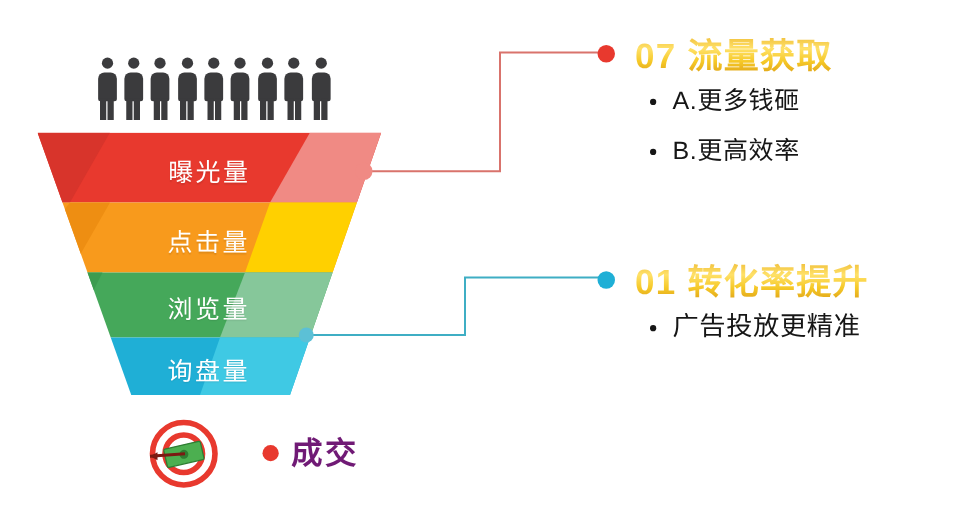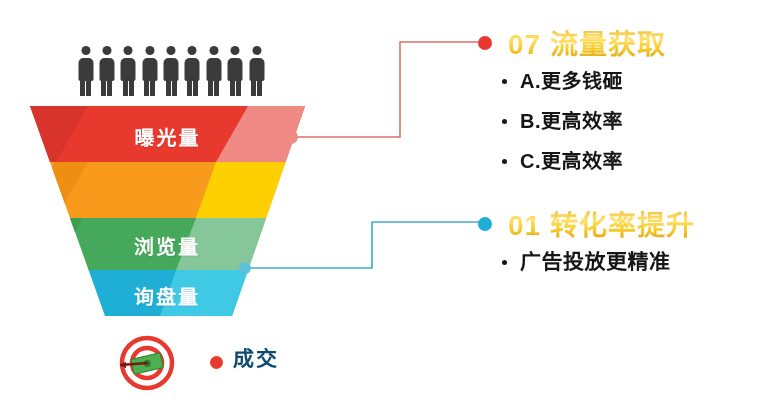--- a/index.html
+++ b/index.html
@@ -71,21 +71,21 @@
     width: 340px;
     height: 330px;
     pointer-events: none;
   }
   #funnel svg { display: block; }
 
   .funnel-label {
     position: absolute;
     color: #ffffff;
     font-size: 20px;
-    font-weight: 700;
+    font-weight: 400;
     letter-spacing: 2px;
     text-align: center;
     white-space: nowrap;
     text-shadow: 0 1px 1px rgba(0,0,0,.10);
   }
 
   
   #deal-group {
     position: absolute;
     left: 118px;
@@ -106,23 +106,23 @@
     top: 22px;
     width: 13px;
     height: 13px;
     border-radius: 50%;
     background: #E8392E;
   }
   #deal-text {
     position: absolute;
     left: 115px;
     top: 8px;
-    font-size: 21px;
+    font-size: 25px;
     font-weight: 700;
-    color: #0c4a6e;
+    color: #701a75;
     letter-spacing: 2px;
     white-space: nowrap;
   }
 
   
   #connectors {
     position: absolute;
     left: 0;
     top: 0;
     width: 777px;
@@ -156,26 +156,25 @@
     letter-spacing: 1px;
     color: #E8B520;
     background: linear-gradient(180deg, #E6A81C 0%, #FFE169 42%, #F6C928 68%, #D99A14 100%);
     -webkit-background-clip: text;
     background-clip: text;
     -webkit-text-fill-color: transparent;
   }
 
   .bullets {
     position: absolute;
-    left: 20px;
+    left: 38px;
     top: 47px;
     margin: 0;
     padding: 0;
     list-style: none;
-    font-weight: bold;
   }
   .bullets li {
     position: relative;
     padding-left: 22px;
     margin-bottom: 16px;
     font-size: 20px;
     line-height: 24px;
     color: #161616;
     white-space: nowrap;
     letter-spacing: 0.5px;
@@ -284,20 +283,21 @@
 
         <g>
           <rect x="0" y="270" width="340" height="46" fill="#1FAFD6"></rect>
           <polygon points="30,270 78,270 56,316 12,316" fill="#1AA0C6"></polygon>
           <polygon points="176,270 340,270 340,316 160,316" fill="#3FC9E4"></polygon>
         </g>
       </g>
     </svg>
 
     <div class="funnel-label" style="left:30px; top:122px; width:275px;">曝光量</div>
+    <div class="funnel-label" style="left:38px; top:178px; width:258px;">点击量</div>
     <div class="funnel-label" style="left:58px; top:281px; width:218px;">询盘量</div>
     <div class="funnel-label" style="left:48px; top:231px; width:238px;">浏览量</div>
   </div>
 
   <div id="deal-group">
     <svg id="target-icon" viewBox="0 0 58 58" xmlns="http://www.w3.org/2000/svg">
       <circle cx="29" cy="29" r="25" fill="none" stroke="#E8392E" stroke-width="4.5"></circle>
       <circle cx="29" cy="29" r="15" fill="none" stroke="#E8392E" stroke-width="4.5"></circle>
       <circle cx="29" cy="29" r="6" fill="#E8392E"></circle>
       <g transform="rotate(-13 29 29)">
@@ -317,21 +317,20 @@
     <path d="M 245,268 L 372,268 L 372,222 L 486,222" fill="none" stroke="#3FAEC4" stroke-width="1.6"></path>
     <circle cx="245" cy="268" r="6" fill="#5CC0D6"></circle>
   </svg>
 
   <div class="section" id="section-01">
     <div class="sec-dot red"></div>
     <div class="sec-heading">07 流量获取</div>
     <ul class="bullets">
       <li>A.更多钱砸</li>
       <li>B.更高效率</li>
-      <li>C.更高效率</li>
     </ul>
   </div>
 
   <div class="section" id="section-02">
     <div class="sec-dot cyan"></div>
     <div class="sec-heading">01 转化率提升</div>
     <ul class="bullets">
       <li>广告投放更精准</li>
     </ul>
   </div>

